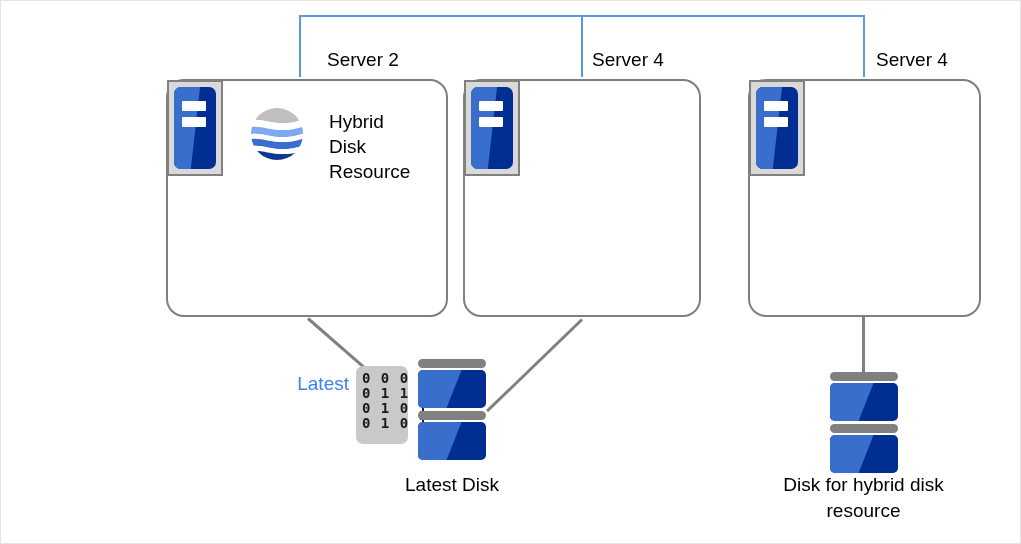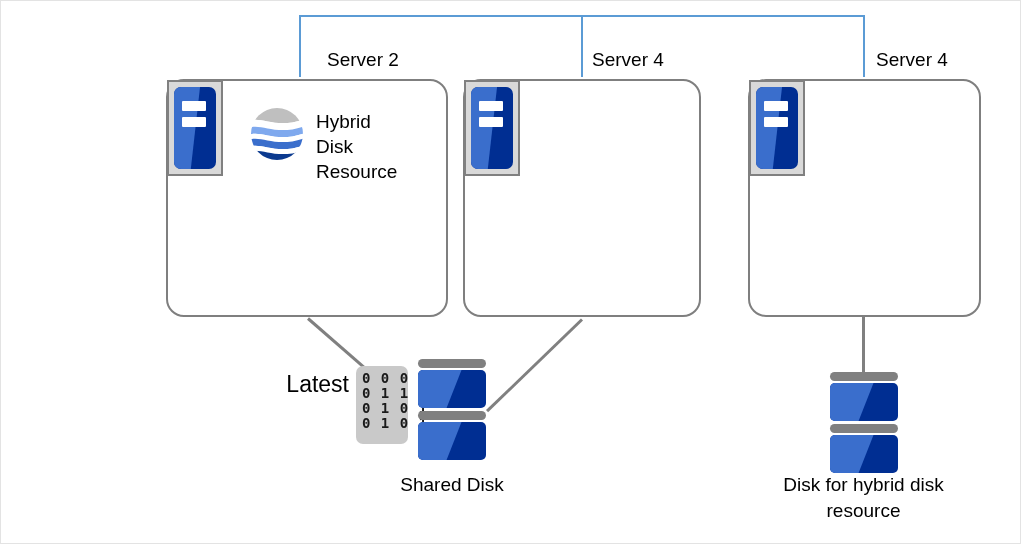--- a/index.html
+++ b/index.html
@@ -158,22 +158,22 @@
   .caption {
     position: absolute;
     font-size: 19px;
     color: #000000;
     line-height: 26px;
     text-align: center;
     white-space: nowrap;
   }
   .caption-right {
     position: absolute;
-    font-size: 23px;
-    color: #000000;
+    font-size: 19px;
+    color: #3b82f6;
     line-height: 26px;
     text-align: right;
     white-space: nowrap;
   }
 </style>
 </head>
 <body>
 
 <div id="canvas">
 
@@ -207,21 +207,21 @@
         <path d="M-6 24 C 8 11, 24 33, 60 17 L60 10 C 24 26, 8 4, -6 17 Z" fill="#ffffff"></path>
         <path d="M-6 31 C 8 18, 24 40, 60 24 L60 17 C 24 33, 8 11, -6 24 Z" fill="#7fa9ee"></path>
         <path d="M-6 36 C 8 23, 24 45, 60 29 L60 24 C 24 40, 8 18, -6 31 Z" fill="#ffffff"></path>
         <path d="M-6 43 C 8 30, 24 52, 60 36 L60 29 C 24 45, 8 23, -6 36 Z" fill="#3a6ecc"></path>
         <path d="M-6 48 C 8 35, 24 57, 60 41 L60 36 C 24 52, 8 30, -6 43 Z" fill="#ffffff"></path>
         <path d="M-6 62 L60 62 L60 41 C 24 57, 8 35, -6 48 Z" fill="#0b3a8f"></path>
       </g>
     </svg>
   </div>
 
-  <div class="res-label" style="left:315px; top:108px;">
+  <div class="res-label" style="left:328px; top:108px;">
     <div>Hybrid</div>
     <div>Disk</div>
     <div>Resource</div>
   </div>
 
   <div class="server-box" style="left:462px; top:78px; width:238px; height:238px;"></div>
   <div class="srv-icon" style="left:463px; top:79px;">
     <div class="body">
       <div class="bar b1"></div>
       <div class="bar b2"></div>
@@ -255,21 +255,21 @@
 
   <div class="disk-stack" style="left:417px; top:358px;">
     <div class="cap"></div>
     <div class="platter"></div>
     <div class="gap"></div>
     <div class="cap"></div>
     <div class="platter"></div>
   </div>
 
   <div class="caption" style="left:281px; top:471px; width:340px;">
-    <div>Shared Disk</div>
+    <div>Latest Disk</div>
   </div>
 
   <div class="disk-stack" style="left:829px; top:371px;">
     <div class="cap"></div>
     <div class="platter"></div>
     <div class="gap"></div>
     <div class="cap"></div>
     <div class="platter"></div>
   </div>
 

